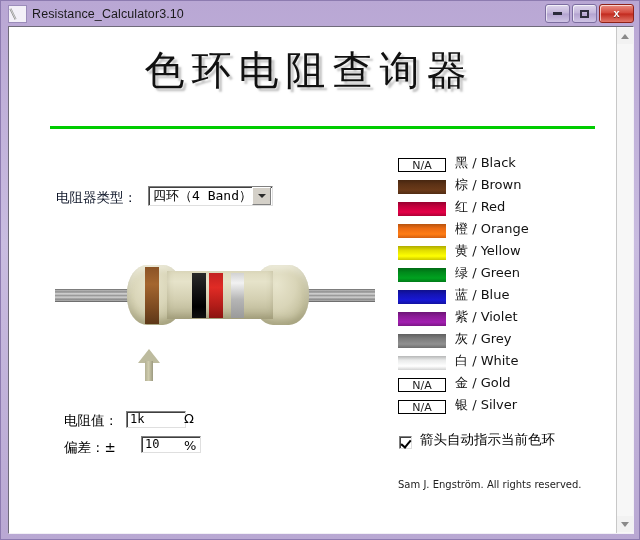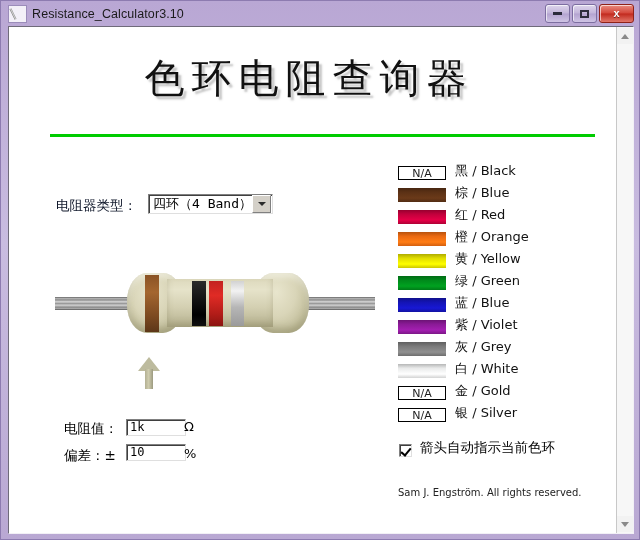--- a/index.html
+++ b/index.html
@@ -51,21 +51,21 @@
     text-shadow:0 1px 0 rgba(0,0,0,.45);
   }
   .client{
     position:absolute;left:7px;top:25px;width:626px;height:508px;
     box-sizing:border-box;
     background:#ffffff;
     border-top:1px solid #6f6b7a;border-left:1px solid #6f6b7a;
     border-right:1px solid #f2f0f6;border-bottom:1px solid #f2f0f6;
     overflow:hidden;
   }
-  .canvas{position:absolute;left:0;top:0;width:544px;height:506px;margin-top:8px;}
+  .canvas{position:absolute;left:0;top:0;width:544px;height:506px;}
 
   
   .heading{
     position:absolute;left:0;top:16px;width:600px;text-align:center;
     font-family:"DejaVu Serif","Liberation Serif",serif;
     font-size:40px;color:#111111;letter-spacing:7px;
     text-shadow:3px 3px 2px rgba(150,150,150,.55);
     white-space:nowrap;
   }
   .rule{
@@ -167,21 +167,21 @@
   .tf{
     position:absolute;width:60px;height:17px;box-sizing:border-box;
     background:#ffffff;
     border-top:1px solid #808080;border-left:1px solid #808080;
     border-right:1px solid #dfdfdf;border-bottom:1px solid #dfdfdf;
     box-shadow:inset 1px 1px 0 #3f3f3f;
     font-size:12px;color:#000;padding-left:3px;line-height:15px;
     font-family:"DejaVu Sans Mono","Liberation Mono",monospace;
   }
   .tf.f1{left:117px;top:384px;}
-  .tf.f2{left:117px;top:409px;}
+  .tf.f2{left:132px;top:409px;}
   .unit{
     position:absolute;font-size:13px;color:#000;
     font-family:"DejaVu Sans","Liberation Sans",sans-serif;
   }
   .unit.u1{left:175px;top:384px;}
   .unit.u2{left:175px;top:411px;}
 
   
   .legend{position:absolute;left:389px;top:123px;width:210px;}
   .lrow{height:22px;display:flex;align-items:flex-end;}
@@ -303,21 +303,21 @@
 
       <div class="legend" id="legend">
           <div class="lrow">
             <div class="swatch na">
               <span class="na-t">N/A</span>
             </div>
             <div class="lname">黑  / Black</div>
           </div>
           <div class="lrow">
             <div class="swatch" style="background: linear-gradient(rgb(71, 38, 16) 0%, rgb(91, 49, 21) 30%, rgb(107, 58, 25) 72%, rgb(82, 44, 19) 100%);"></div>
-            <div class="lname">棕  / Blue</div>
+            <div class="lname">棕  / Brown</div>
           </div>
           <div class="lrow">
             <div class="swatch" style="background: linear-gradient(rgb(151, 0, 47) 0%, rgb(194, 0, 60) 30%, rgb(229, 0, 71) 72%, rgb(175, 0, 54) 100%);"></div>
             <div class="lname">红  / Red</div>
           </div>
           <div class="lrow">
             <div class="swatch" style="background: linear-gradient(rgb(183, 83, 14) 0%, rgb(234, 106, 18) 30%, rgb(255, 125, 21) 72%, rgb(211, 95, 16) 100%);"></div>
             <div class="lname">橙  / Orange</div>
           </div>
           <div class="lrow">

